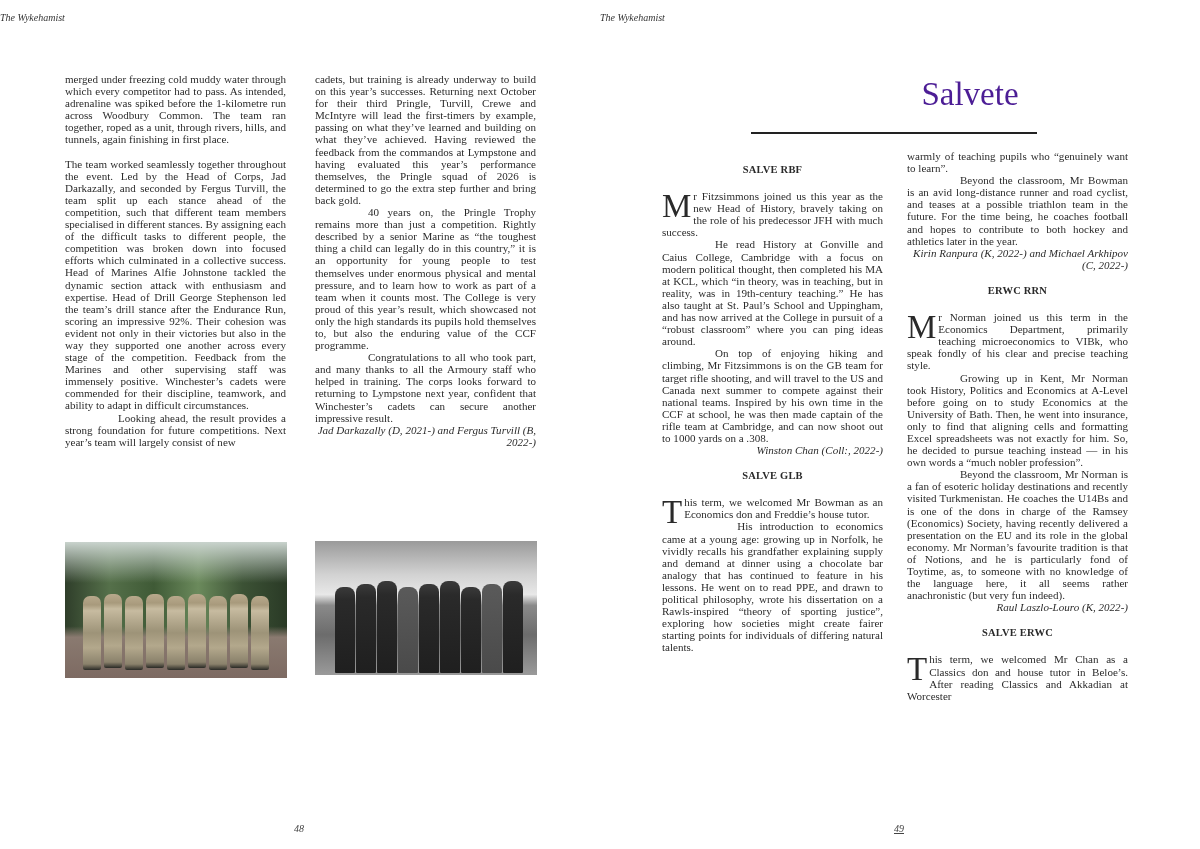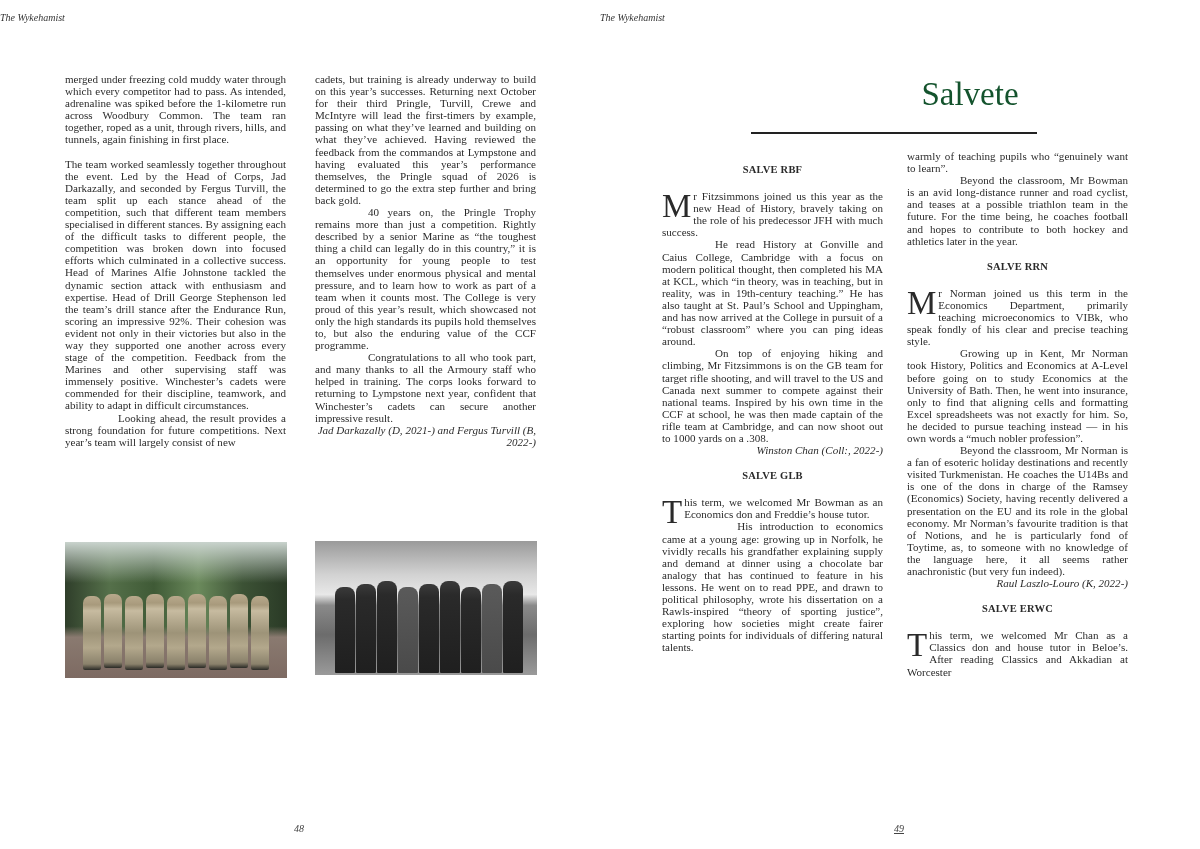--- a/index.html
+++ b/index.html
@@ -49,21 +49,21 @@
       margin: 2px 2px 0 0; padding-top: 2px; color: #2a2a2a;
     }
 
     
     #col-l1 { left: 65px; top: 73px; }
     #col-l2 { left: 315px; top: 73px; }
 
     
     .title {
       position: absolute; top: 76px; left: 150px; width: 440px;
-      text-align: center; font-size: 33px; color: #14532d;
+      text-align: center; font-size: 33px; color: #4c1d95;
       font-family: "Liberation Serif", serif;
     }
     .title-rule {
       position: absolute; top: 132px; left: 151px; width: 286px;
       height: 2px; background: #222;
     }
     #col-r1 { left: 62px; top: 148px; }
     #col-r2 { left: 307px; top: 150px; }
     #col-r1 .salve-head:first-child { margin-top: 16px; }
 
@@ -155,22 +155,23 @@
     <p class="signoff">Winston Chan (Coll:, 2022-)</p>
 
     <div class="salve-head">SALVE GLB</div>
     <p><span class="dropcap">T</span><span>his term, we welcomed Mr Bowman as an Economics don and Freddie’s house tutor.</span></p>
     <p class="indent">His introduction to economics came at a young age: growing up in Norfolk, he vividly recalls his grandfather explaining supply and demand at dinner using a chocolate bar analogy that has continued to feature in his lessons. He went on to read PPE, and drawn to political philosophy, wrote his dissertation on a Rawls-inspired “theory of sporting justice”, exploring how societies might create fairer starting points for individuals of differing natural talents.</p>
   </div>
 
   <div class="col" id="col-r2">
     <p>warmly of teaching pupils who “genuinely want to learn”.</p>
     <p class="indent">Beyond the classroom, Mr Bowman is an avid long-distance runner and road cyclist, and teases at a possible triathlon team in the future. For the time being, he coaches football and hopes to contribute to both hockey and athletics later in the year.</p>
+    <p class="signoff">Kirin Ranpura (K, 2022-) and Michael Arkhipov (C, 2022-)</p>
 
-    <div class="salve-head">SALVE RRN</div>
+    <div class="salve-head">ERWC RRN</div>
     <p><span class="dropcap">M</span><span>r Norman joined us this term in the Economics Department, primarily teaching microeconomics to VIBk, who speak fondly of his clear and precise teaching style.</span></p>
     <p class="indent">Growing up in Kent, Mr Norman took History, Politics and Economics at A-Level before going on to study Economics at the University of Bath. Then, he went into insurance, only to find that aligning cells and formatting Excel spreadsheets was not exactly for him. So, he decided to pursue teaching instead — in his own words a “much nobler profession”.</p>
     <p class="indent">Beyond the classroom, Mr Norman is a fan of esoteric holiday destinations and recently visited Turkmenistan. He coaches the U14Bs and is one of the dons in charge of the Ramsey (Economics) Society, having recently delivered a presentation on the EU and its role in the global economy. Mr Norman’s favourite tradition is that of Notions, and he is particularly fond of Toytime, as, to someone with no knowledge of the language here, it all seems rather anachronistic (but very fun indeed).</p>
     <p class="signoff">Raul Laszlo-Louro (K, 2022-)</p>
 
     <div class="salve-head">SALVE ERWC</div>
     <p><span class="dropcap">T</span><span>his term, we welcomed Mr Chan as a Classics don and house tutor in Beloe’s. After reading Classics and Akkadian at Worcester</span></p>
   </div>
 
   <div class="folio">49</div>

